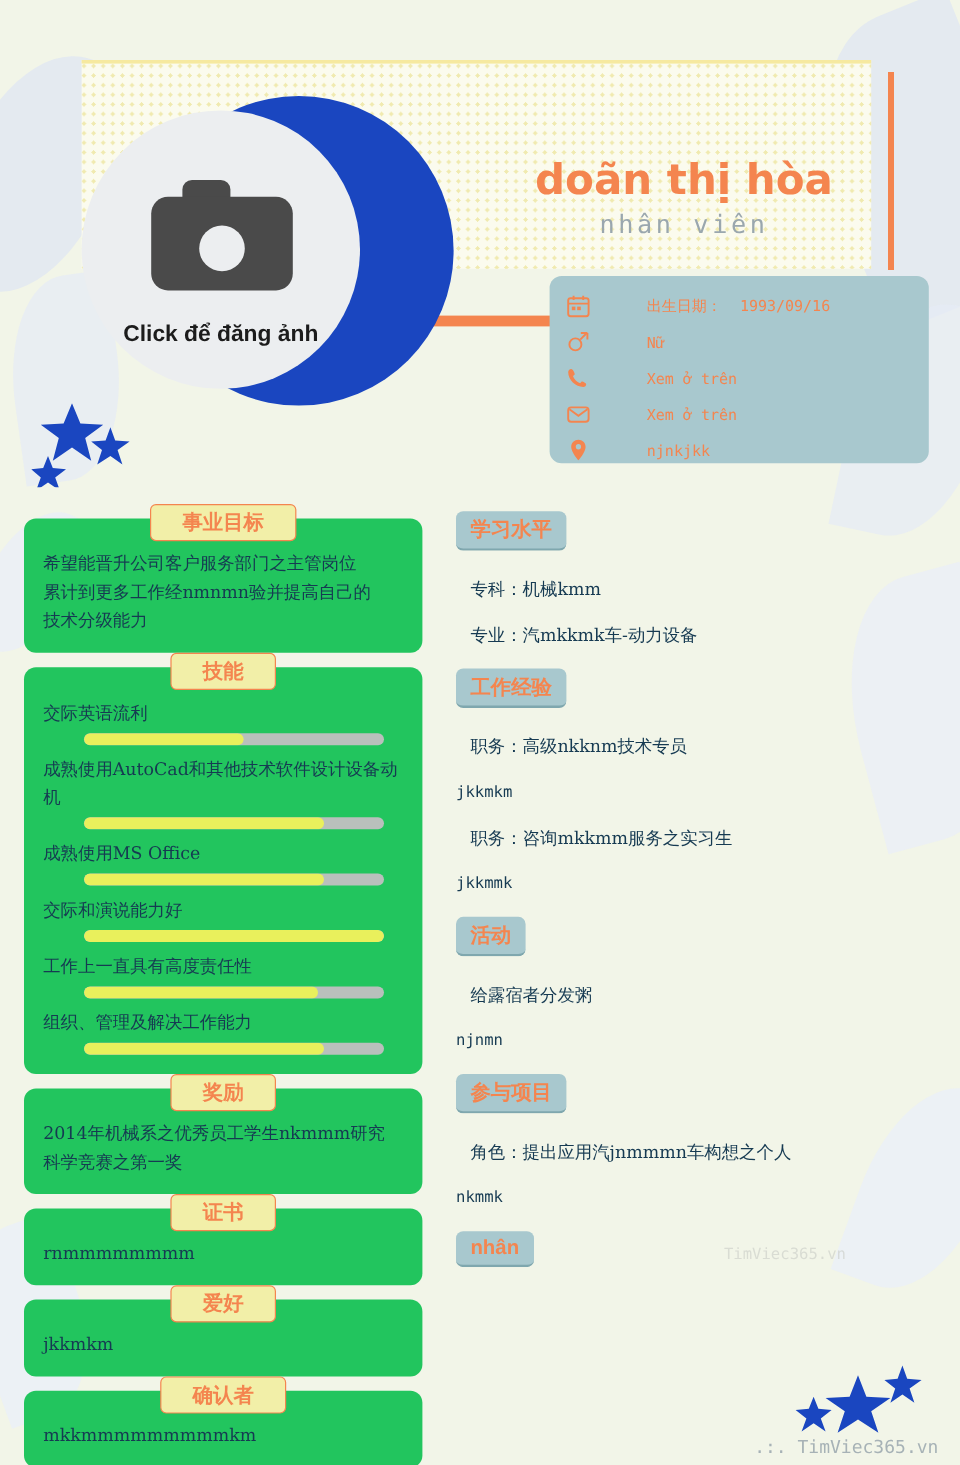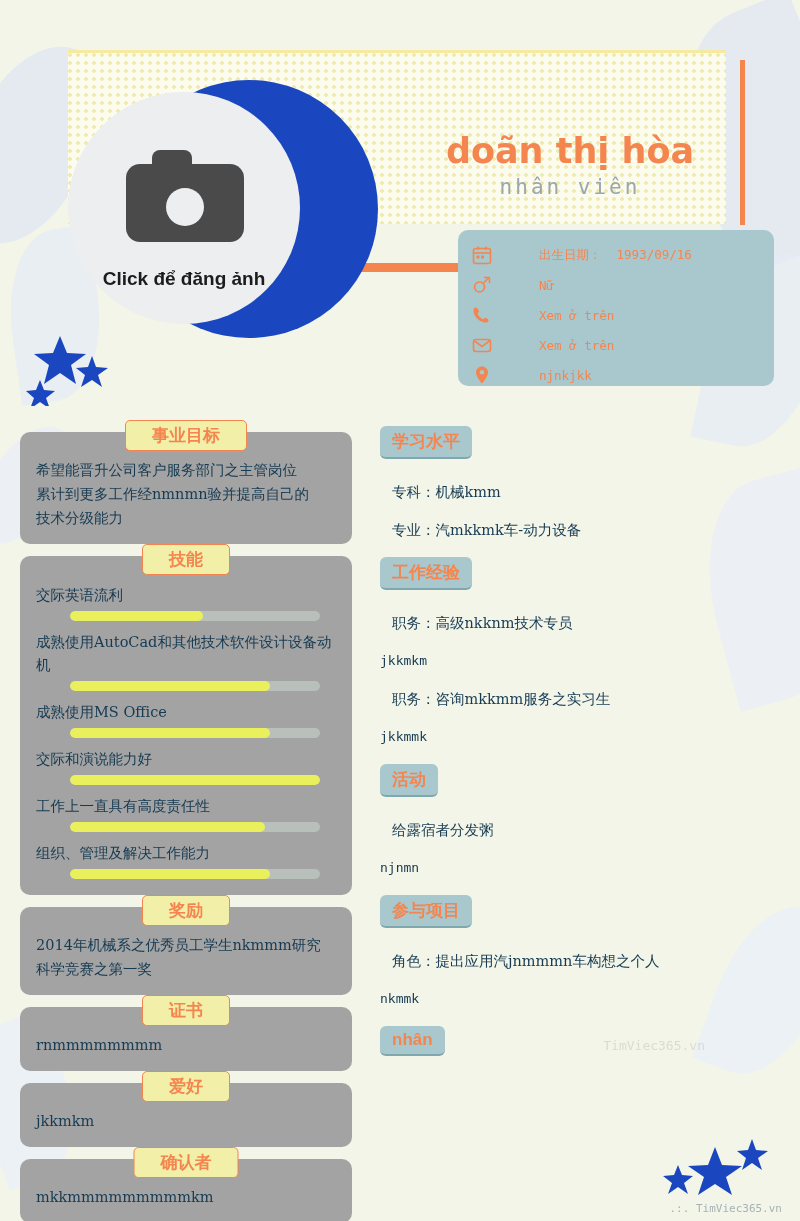--- a/index.html
+++ b/index.html
@@ -99,21 +99,21 @@
     color:#f4854f; font-size:12.5px;
     font-family:"DejaVu Sans Mono", monospace;
     white-space:nowrap;
   }
 
   
   .col-left { position:absolute; left:20px; top:432px; width:332px; }
   .col-right { position:absolute; left:380px; top:426px; width:400px; }
 
   .panel {
-    background:#a3a3a3; border-radius:10px; position:relative;
+    background:#22c55e; border-radius:10px; position:relative;
     margin-bottom:12px; padding:26px 16px 14px 16px;
   }
   .panel-title {
     position:absolute; left:50%; transform:translateX(-50%); top:-12px;
     background:#f2efa8; border:1.5px solid #f4854f; border-radius:5px;
     color:#f4854f; font-size:17px; font-weight:bold;
     padding:3px 26px; white-space:nowrap;
   }
   .panel p {
     margin:0; color:#163a52; font-size:14.5px; line-height:24px;
@@ -145,21 +145,21 @@
   }
   .r-sub {
     color:#163a52; font-size:13px; line-height:26px;
     font-family:"DejaVu Sans Mono", monospace; margin:0;
   }
 
   
   .footer-star { position:absolute; right:30px; bottom:20px; }
   .watermark {
     position:absolute; right:18px; bottom:6px;
-    color:#9aa7ae; font-size:11px;
+    color:#9aa7ae; font-size:15px;
     font-family:"DejaVu Sans Mono", monospace; opacity:.85;
   }
   .watermark-mid {
     position:absolute; right:95px; bottom:168px;
     color:#c9ccc6; font-size:13px; opacity:.6;
     font-family:"DejaVu Sans Mono", monospace;
     margin-top:16px;
   }
 </style>
 </head>

